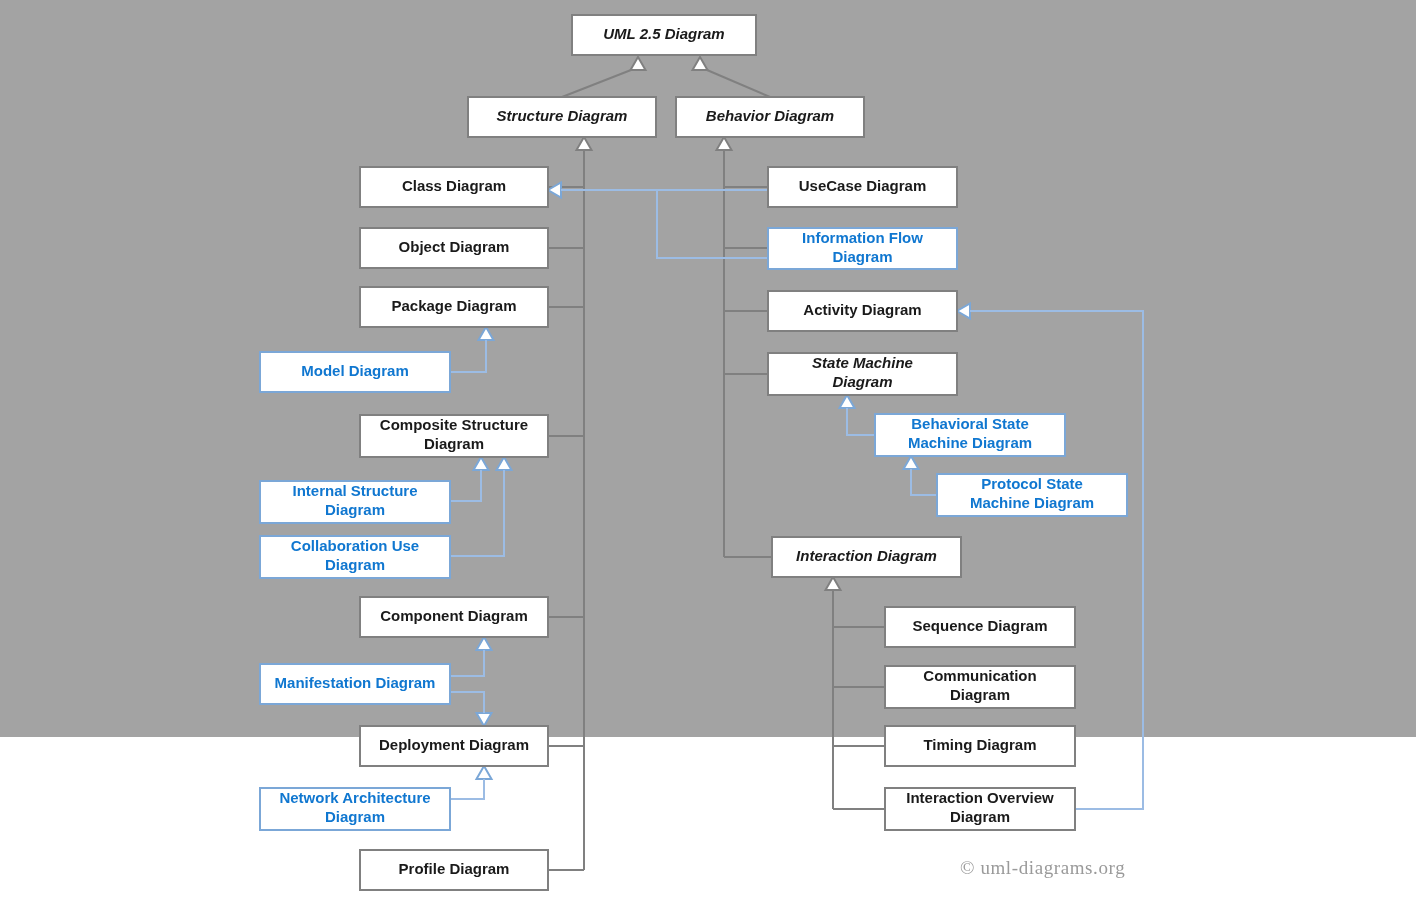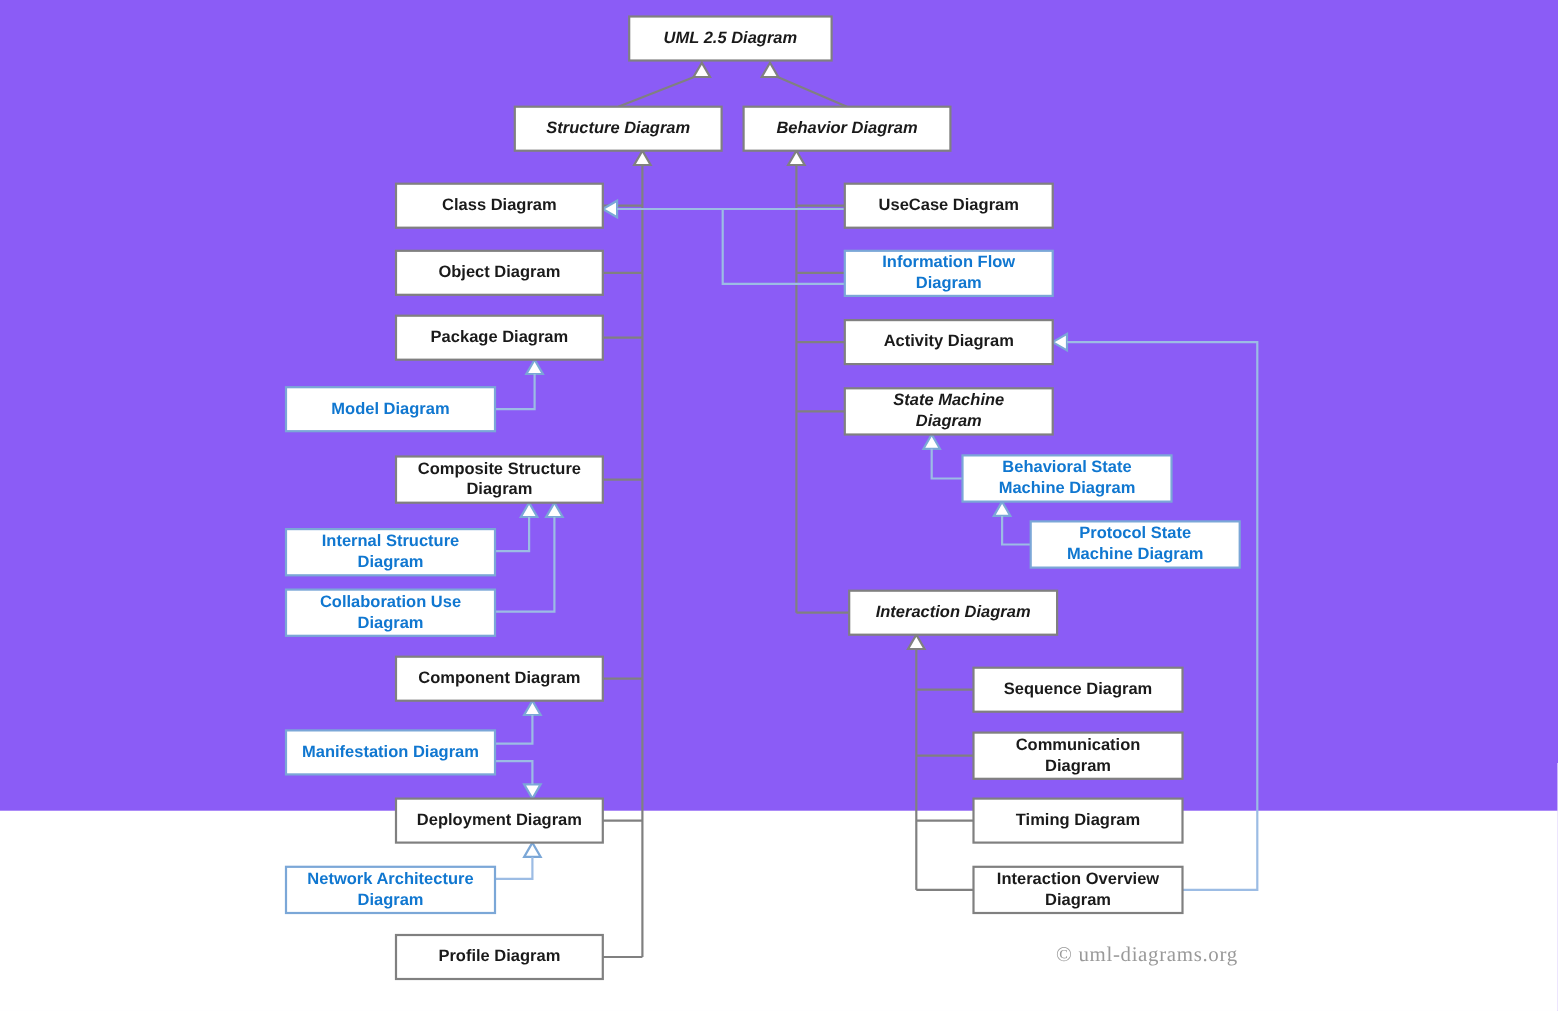--- a/index.html
+++ b/index.html
@@ -1,18 +1,18 @@
 <!DOCTYPE html>
 <html><head>
 <meta charset="utf-8">
 <style>
   html,body{margin:0;padding:0;background:#ffffff;}
   body{width:1416px;height:919px;overflow:hidden;
        font-family:"Liberation Sans","DejaVu Sans",sans-serif;}
-  #stage{position:relative;width:1416px;height:737px;background:#8b5cf6;}
+  #stage{position:relative;width:1416px;height:737px;background:#a3a3a3;}
   svg#diagram{position:absolute;left:0;top:0;width:1416px;height:919px;display:block;}
   .node-rect{fill:#ffffff;stroke:#808080;stroke-width:2;}
   .node-rect.blue{stroke:#7ba7d7;stroke-width:2;}
   .node-label{font-family:"Liberation Sans","DejaVu Sans",sans-serif;
               font-size:15px;font-weight:bold;fill:#1a1a1a;
               text-anchor:middle;dominant-baseline:middle;}
   .node-label.blue{fill:#1077d0;}
   .node-label.abstract{font-style:italic;}
   .edge{stroke:#808080;stroke-width:2;fill:none;}
   .edge.blue{stroke:#9cbce4;stroke-width:2;}

